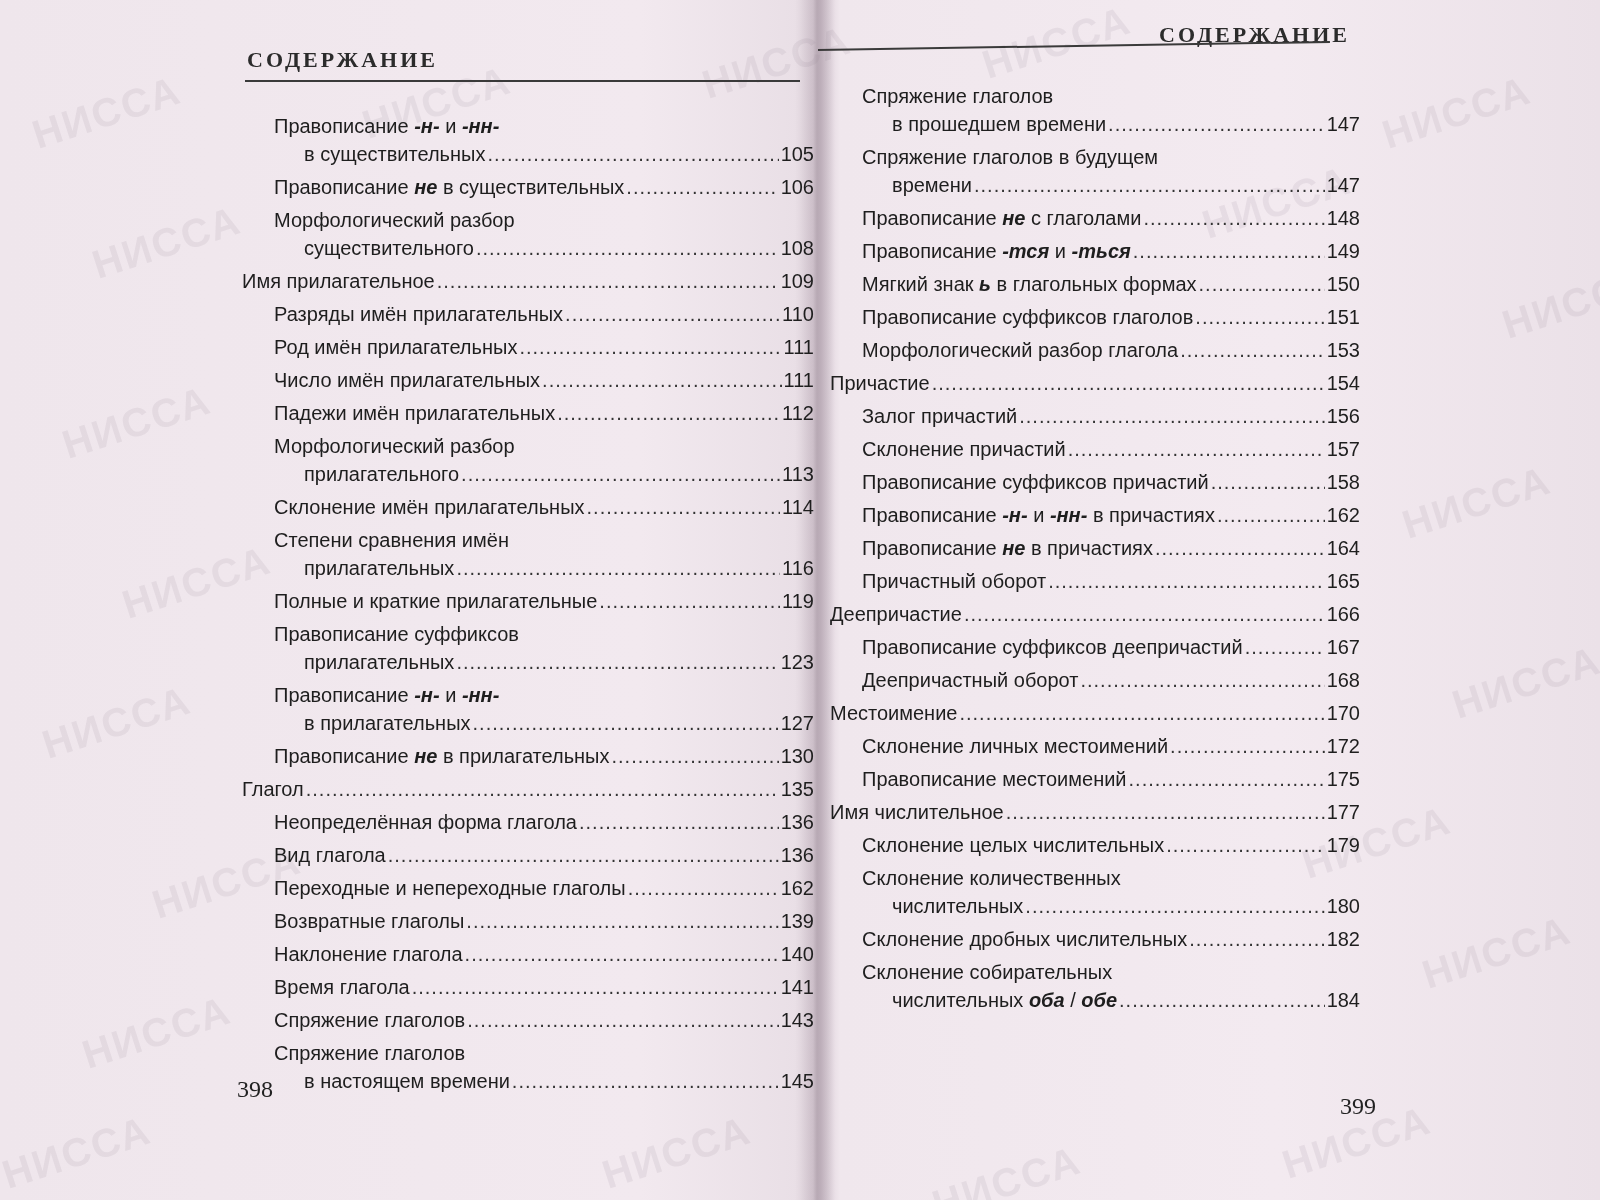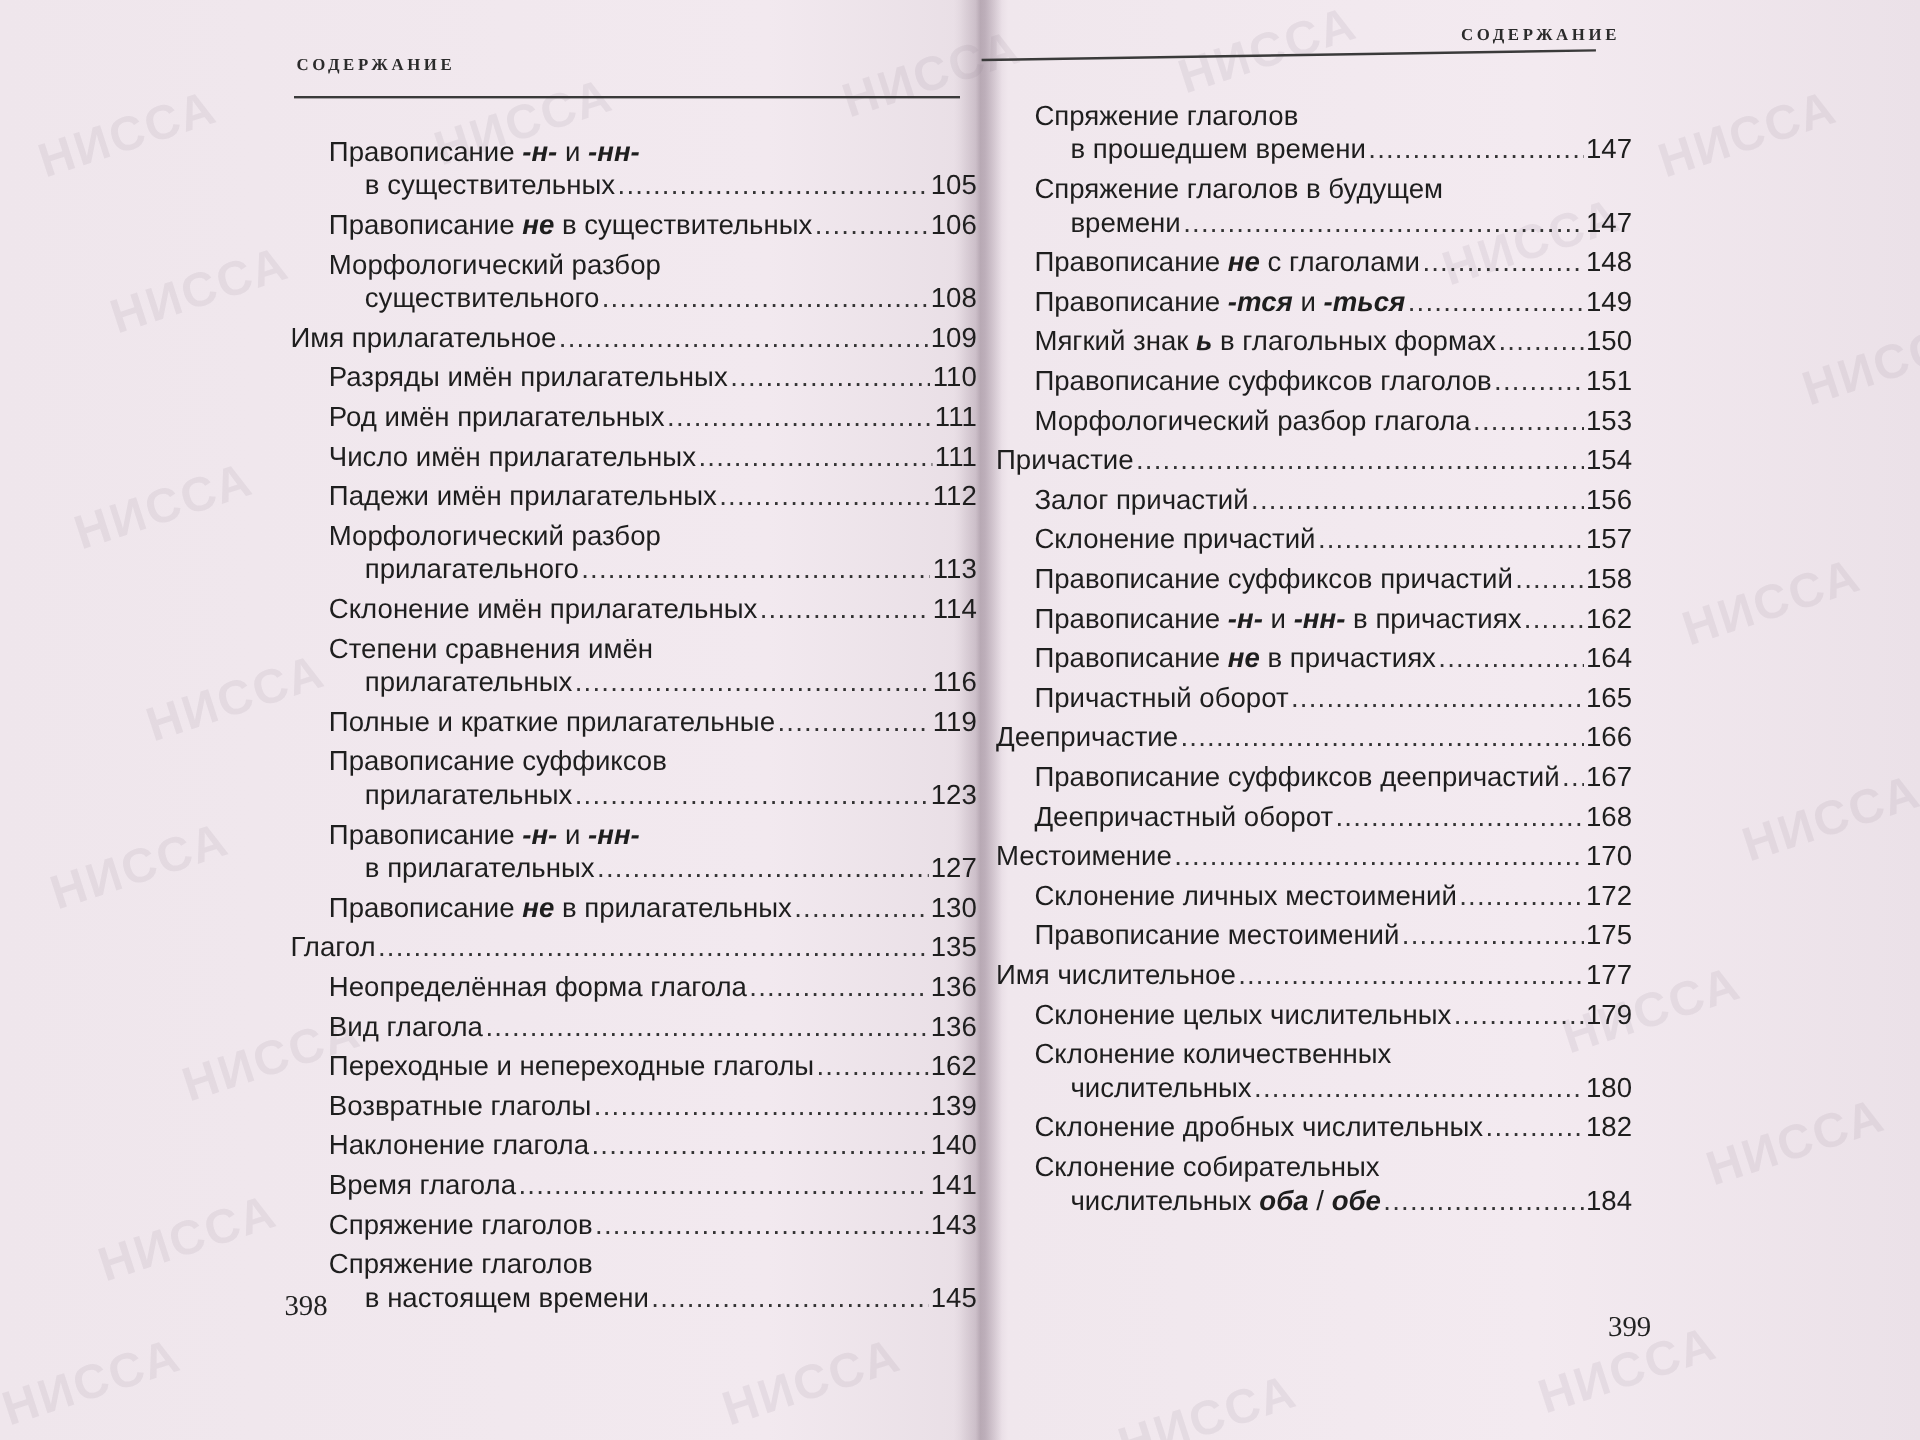--- a/index.html
+++ b/index.html
@@ -9,30 +9,30 @@
     font-family:"Liberation Sans", sans-serif;
     position:relative;
   }
   .spread { position:absolute; inset:0; background:linear-gradient(90deg,#efe6ec 0%, #f2e9ef 40%, #e9dfe6 50%, #d9ccd6 51.3%, #f0e7ed 52.5%, #f3eaf0 80%, #ebe1e8 100%); }
   .spine-shadow { position:absolute; left:795px; top:0; width:40px; height:1200px;
     background:linear-gradient(90deg, rgba(0,0,0,0) 0%, rgba(120,100,115,0.18) 45%, rgba(90,70,85,0.28) 55%, rgba(0,0,0,0) 100%); }
   .watermark { position:absolute; color:rgba(150,130,145,0.13); font-weight:bold; font-size:40px; transform:rotate(-18deg); letter-spacing:2px; pointer-events:none; white-space:nowrap; }
   .page { position:absolute; top:0; }
   .page.left { left:230px; width:570px; }
   .page.right { left:830px; width:520px; }
-  .running-head { font-family:"Liberation Serif", serif; font-weight:bold; letter-spacing:3px; font-size:14px; color:#2b2b2b; }
+  .running-head { font-family:"Liberation Serif", serif; font-weight:bold; letter-spacing:3px; font-size:22px; color:#2b2b2b; }
   .left .running-head { position:absolute; left:17px; top:47px; }
   .right .running-head { position:absolute; right:0; top:22px; }
   .rule { position:absolute; height:1.5px; background:#3a3a3a; }
   .left .rule { left:15px; top:80px; width:555px; }
   .right .rule { left:-12px; top:49px; width:512px; transform:rotate(-0.9deg); transform-origin:left; }
   .toc { position:absolute; list-style:none; margin:0; padding:0; }
   .left .toc { left:12px; top:112px; width:572px; }
   .right .toc { left:0; top:82px; width:530px; }
-  .entry { font-size:23px; color:#1e1e1e; line-height:28px; margin-bottom:5px; }
+  .entry { font-size:20px; color:#1e1e1e; line-height:28px; margin-bottom:5px; }
   .entry .line { display:flex; align-items:flex-end; }
   .entry .text { white-space:nowrap; }
   .entry .leader { flex:1; overflow:hidden; white-space:nowrap; margin:0 2px; color:#333; letter-spacing:1px; }
   .entry .leader::before { content:"......................................................................................................................................."; }
   .entry .page-no { white-space:nowrap; }
   .entry.lvl1 .first { padding-left:0;align-items:flex-end; }
   .entry.lvl2 .first { padding-left:32px; }
   .entry.lvl2 .cont { padding-left:62px; }
   .entry .em { font-weight:bold; font-style:italic; }
   .folio { position:absolute; font-family:"Liberation Serif", serif; font-size:24px; color:#222; }

